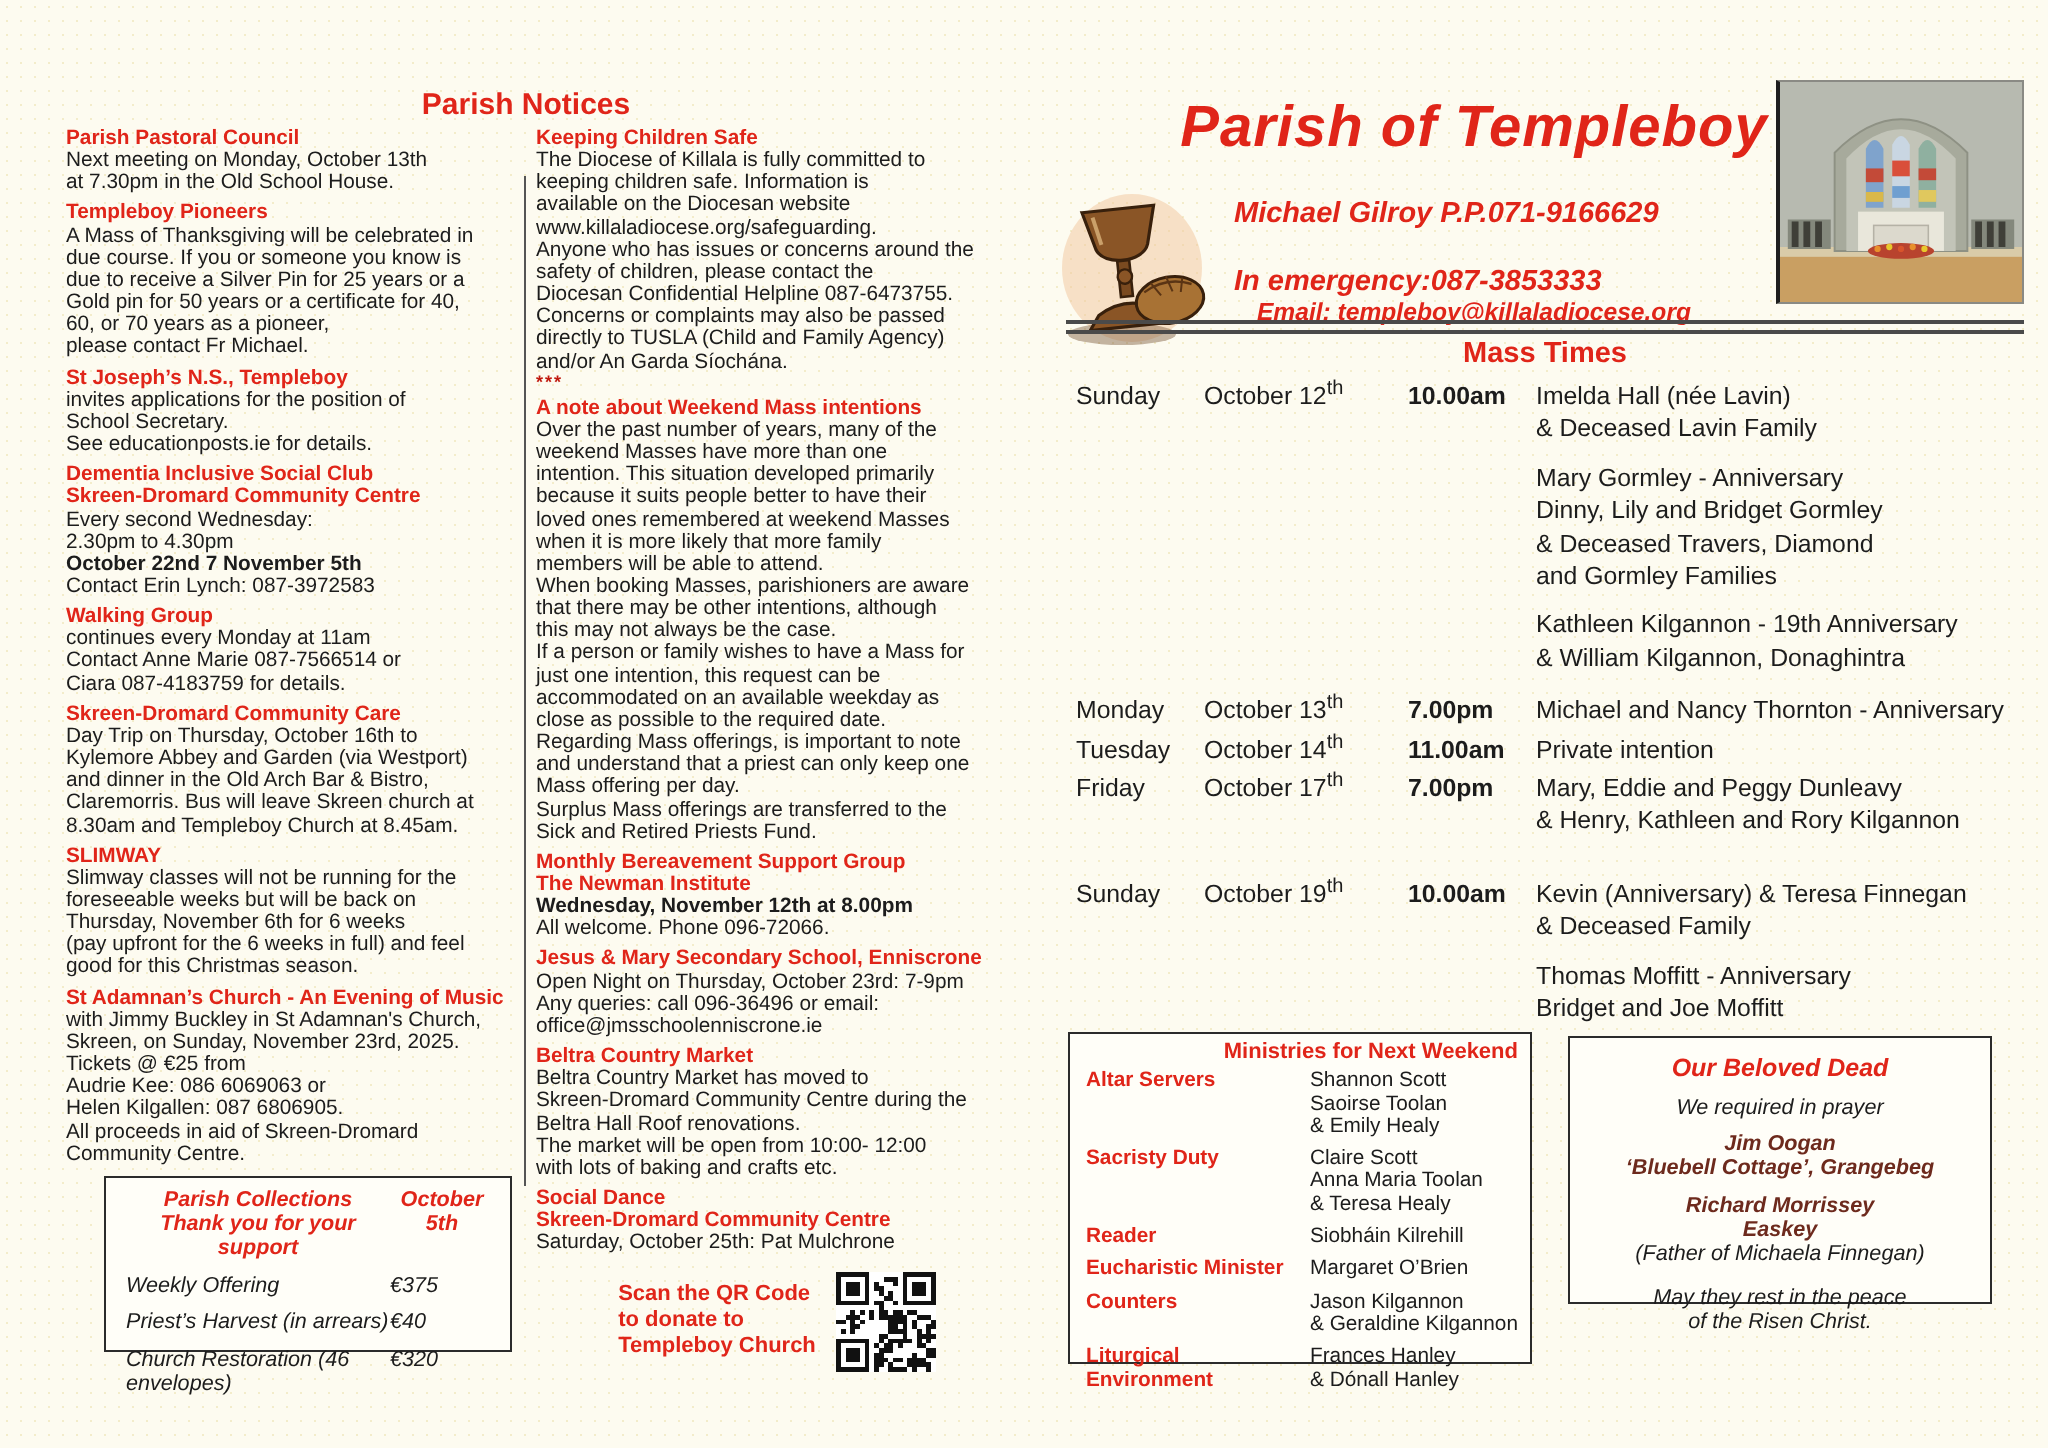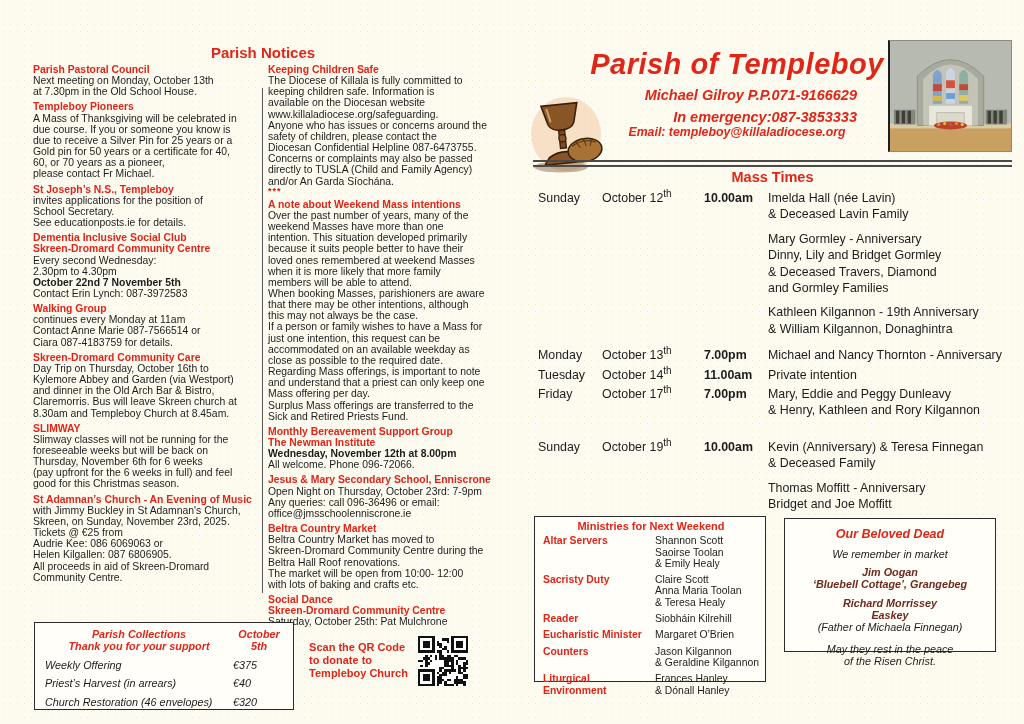--- a/index.html
+++ b/index.html
@@ -30,35 +30,35 @@
   .n-body  { white-space:pre-line; }
   .n-bold  { font-weight:bold; white-space:pre-line; }
   .n-stars { color:#c0190f; font-weight:bold; letter-spacing:1px; font-size:9px; line-height:8px; }
 
   .qr-block { display:flex; justify-content:center; align-items:center; gap:10px; margin-top:8px; }
   .qr-text  { color:#e02519; font-weight:bold; font-size:11px; line-height:13px; white-space:pre-line; }
   .qr-svg   { width:50px; height:50px; background:#fff; }
 
   
   .collections {
-    position:absolute; left:34px; top:588px; width:260px; height:88px;
+    position:absolute; left:52px; top:588px; width:204px; height:88px;
     border:1.5px solid #2b2b2b; background:#fffef8;
-    padding:5px 8px 0 10px; font-style:italic; font-size:10.8px;margin-top:34px;
+    padding:5px 8px 0 10px; font-style:italic; font-size:10.8px;
   }
   .coll-head { display:grid; grid-template-columns:1fr 52px; }
   .coll-head-main { text-align:center; color:#e02519; font-weight:bold; line-height:12px; white-space:pre-line; }
   .coll-head-date { text-align:center; color:#e02519; font-weight:bold; line-height:12px; white-space:pre-line; }
   .coll-row { display:grid; grid-template-columns:1fr 52px; margin-top:6.5px; }
   .coll-amt { text-align:left;font-style:italic; }
 
   
   .r-header { position:absolute; left:551px; top:48px; width:372px; text-align:center; }
   .r-title { font-size:29px; font-weight:bold; font-style:italic; color:#e02519; letter-spacing:0.5px; }
   .r-contact { width:240px; margin:3px auto 0; font-size:14.5px; font-weight:bold; font-style:italic; color:#e02519; }
-  .r-line { display:flex; justify-content:flex-end; margin-top:6px; }
+  .r-line { display:flex; justify-content:flex-start; margin-top:18px; }
   .r-email { margin-top:0; font-size:12.3px; font-weight:bold; font-style:italic; color:#e02519; }
   .hrule { position:absolute; left:533px; top:160px; width:479px; height:7px;
            border-top:2px solid #4a4a4a; border-bottom:2px solid #4a4a4a; }
   .chalice-wrap { position:absolute; left:529px; top:92px; width:80px; height:84px; }
   .church-photo { position:absolute; left:888px; top:40px; width:124px; height:112px;
                   border:1px solid #8a8a84; border-left:2.5px solid #1e1e1e; }
 
   
   .mass-title { position:absolute; left:535px; top:169px; width:475px; text-align:center;
                 font-size:14.5px; font-weight:bold; color:#e02519; }
@@ -70,21 +70,21 @@
   .sup { font-size:10px; vertical-align:super; line-height:0; }
   .mgroup { white-space:pre-line; }
   .mgroup + .mgroup { margin-top:8px; }
 
   
   .ministries {
     position:absolute; left:534px; top:516px; width:232px; height:166px;
     border:1.5px solid #2b2b2b; background:#fffef8;
     padding:4px 6px 0 8px; font-size:10.4px; line-height:11.3px;
   }
-  .min-title { text-align:center; color:#e02519; font-weight:bold; font-size:11px; margin-bottom:3px; }
+  .min-title { text-align:right; color:#e02519; font-weight:bold; font-size:11px; margin-bottom:3px; }
   .min-row { display:grid; grid-template-columns:112px 1fr; margin-bottom:5px; }
   .min-role { color:#e02519; font-weight:bold; white-space:pre-line; }
   .min-names { white-space:pre-line; }
 
   
   .beloved {
     position:absolute; left:784px; top:518px; width:212px; height:134px;
     border:1.2px solid #2b2b2b; background:#fffef8;
     padding:9px 6px 0; text-align:center; font-style:italic; font-size:10.8px; line-height:12px;
   }
@@ -546,21 +546,21 @@
     <div class="min-row">
       <div class="min-role">Liturgical
 Environment</div>
       <div class="min-names">Frances Hanley
 &amp; Dónall Hanley</div>
     </div>
   </div>
 
   <div class="beloved">
     <div class="bel-title">Our Beloved Dead</div>
-    <div class="bel-intro">We remember in market</div>
+    <div class="bel-intro">We required in prayer</div>
     <div class="bel-entry">
       <div class="bel-name">Jim Oogan
 ‘Bluebell Cottage’, Grangebeg</div>
       <div class="bel-note"></div>
     </div>
     <div class="bel-entry">
       <div class="bel-name">Richard Morrissey
 Easkey</div>
       <div class="bel-note">(Father of Michaela Finnegan)</div>
     </div>

